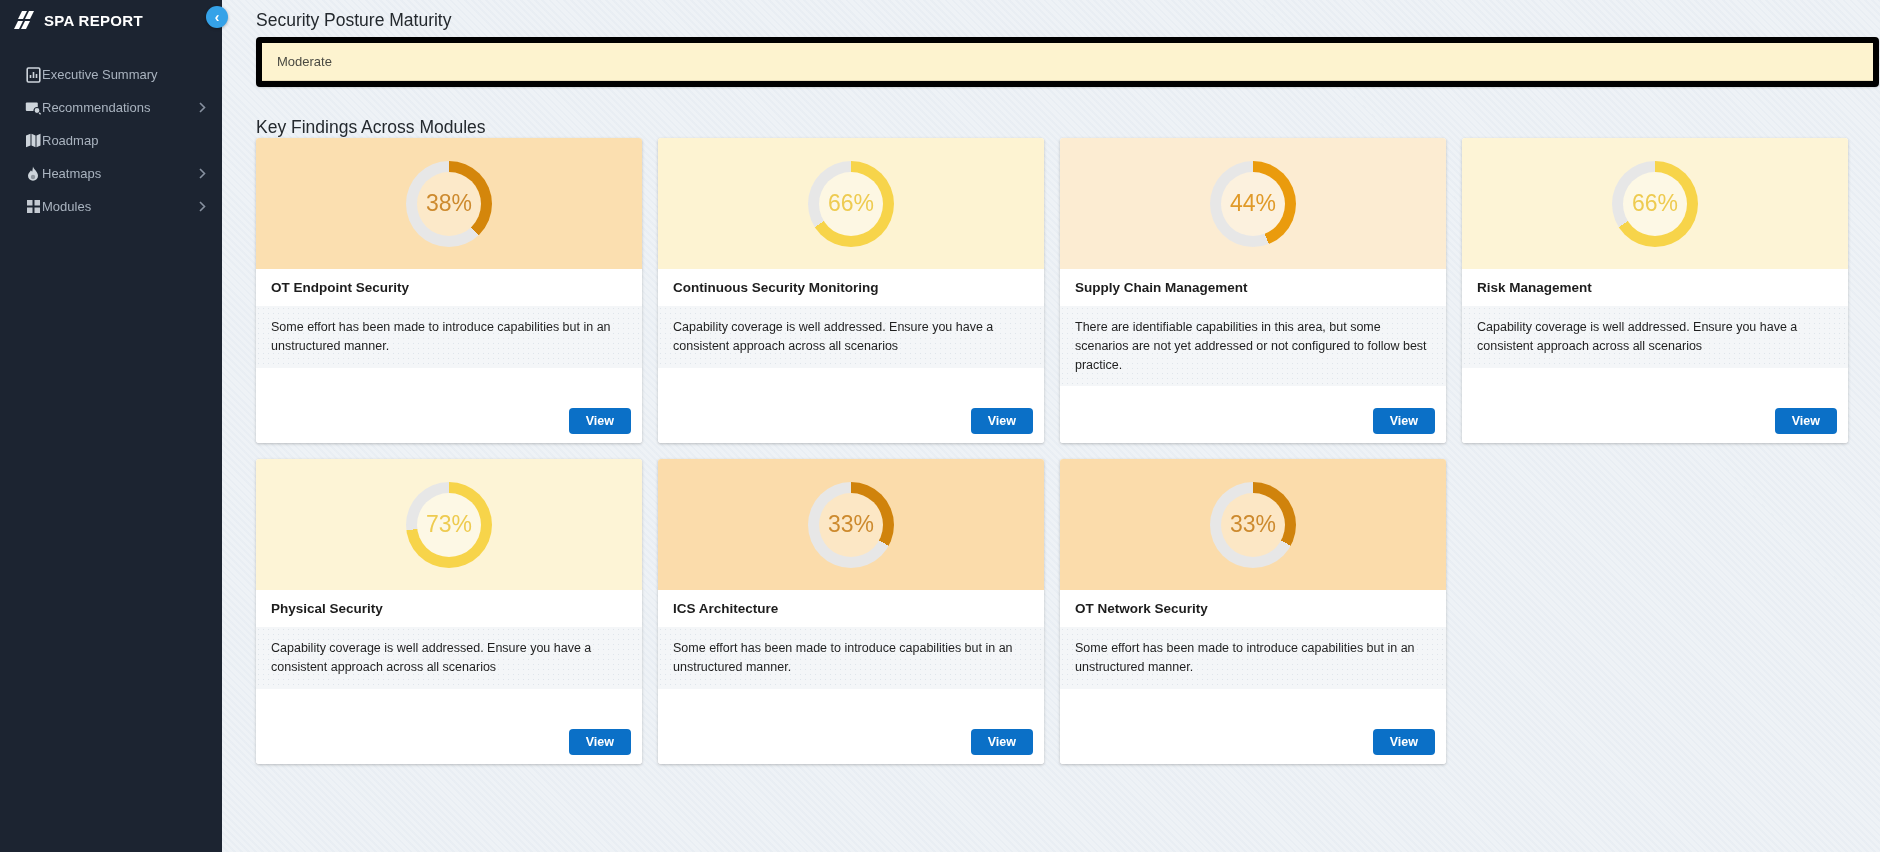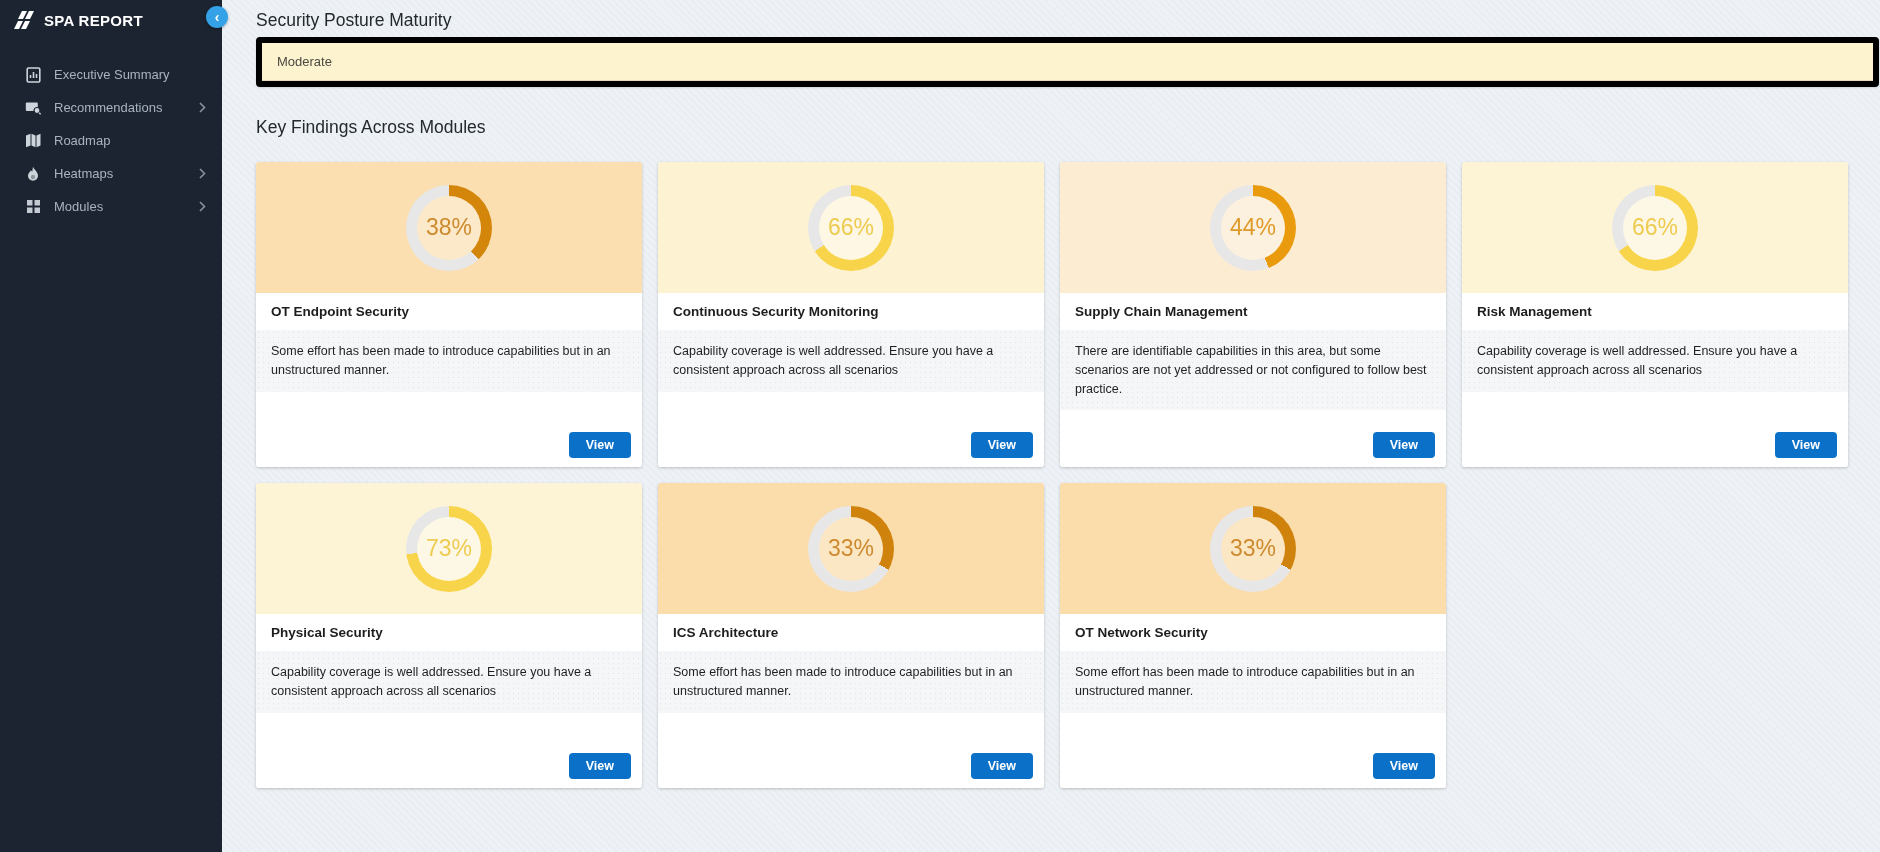--- a/index.html
+++ b/index.html
@@ -26,21 +26,21 @@
   .brand-title { color:#fff; font-size:15px; font-weight:bold; letter-spacing:.3px; white-space:nowrap; }
   .collapse-btn {
     position:absolute; top:6px; right:-6px; width:22px; height:22px;
     border-radius:50%; background:var(--collapse-bg,#35a2e8); border:none;
     color:#fff; font-size:14px; font-weight:bold; line-height:20px; text-align:center;
     cursor:pointer; box-shadow:0 1px 3px rgba(0,0,0,.3);
   }
   .nav { margin-top:18px; }
   .nav-item {
     display:flex; align-items:center; height:33px;
-    padding:0 16px 0 24px; cursor:pointer; gap:12px;
+    padding:0 16px 0 24px; cursor:pointer; 
   }
   .nav-icon { color:#cdd4db; flex:none; display:flex; width:18px; justify-content:center; }
   .nav-label { color:#a9b3bf; font-size:13px; flex:1; white-space:nowrap; }
   .nav-chevron { color:#8791a0; flex:none; display:flex; }
 
   
   .main { margin-left:222px; padding:10px 1px 0 34px; }
   .section-heading { font-size:17.5px; font-weight:400; color:#24292e; }
 
   .maturity-panel {
@@ -49,21 +49,21 @@
   }
   .maturity-header {
     background:var(--warn-bg,#fdf3cf); padding:11px 15px;
     font-size:13px; color:#4a4a42; border-bottom:1px solid #e9ddb8;
   }
   .maturity-body { background:#fff; padding:15px 15px 25px; font-size:12.5px; color:#1f1f1f; }
 
   .findings-heading { margin-top:30px; }
 
   .cards-grid {
-    margin-top:24px;
+    margin-top:0;
     display:grid;
     grid-template-columns:repeat(4, 386px);
     grid-auto-rows:305px;
     column-gap:14px; row-gap:25px;
     padding-bottom:17px;
     gap:16px;
   }
   .card {
     background:#fff; border-radius:3px; overflow:hidden;
     box-shadow:0 1px 3px rgba(0,0,0,.22);

